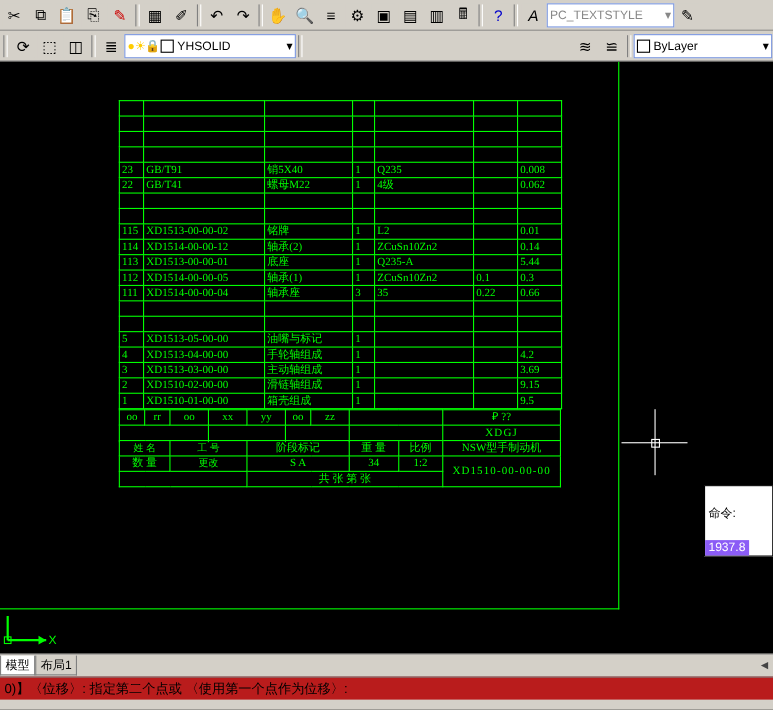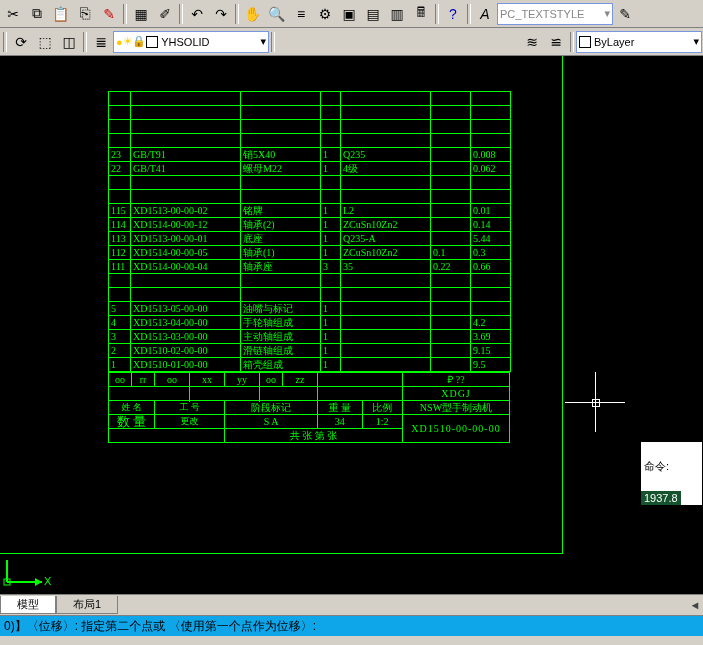--- a/index.html
+++ b/index.html
@@ -11,26 +11,26 @@
   .drawing{position:absolute;left:108px;top:35px;width:450px;}
   table.bom{border-collapse:collapse;color:#00ff00;font-size:10px;font-family:"SimSun";}
   table.bom td{border:1px solid #00ff00;padding:0 2px;height:13px;line-height:13px;white-space:nowrap;}
   table.bom tr.blank td{height:13px;}
   .titleblk td{border:1px solid #00ff00;color:#00ff00;font-size:10px;padding:1px 4px;text-align:center;}
   .cross{position:absolute;pointer-events:none;}
   .crossH{position:absolute;border-top:1px solid #fff;width:60px;}
   .crossV{position:absolute;border-left:1px solid #fff;height:60px;}
   .inputbox{position:absolute;background:#fff;border:1px solid #000;font-size:11px;}
   .inputbox .lbl{display:inline-block;padding:17px 3px;}
-  .inputbox .val{display:inline-block;background:#14532d;color:#fff;padding:1px 3px;}
+  .inputbox .val{display:inline-block;background:#8b5cf6;color:#fff;padding:1px 3px;}
   .ucs{position:absolute;left:2px;bottom:2px;}
   .tabs{background:#d4d0c8;height:20px;border-top:1px solid #808080;display:flex;align-items:center;}
-  .tabs .tab{border:1px solid #808080;border-top:none;padding:1px 16px;font-size:11px;background:#d4d0c8;cursor:pointer;}
+  .tabs .tab{border:1px solid #808080;border-top:none;padding:1px 4px;font-size:11px;background:#d4d0c8;cursor:pointer;}
   .tabs .tab.active{background:#fff;}
-  .cmdline{background:#0ea5e9;height:16px;font-size:12px;padding:2px 4px;border-top:1px solid #808080;white-space:nowrap;overflow:hidden;}
+  .cmdline{background:#b91c1c;height:16px;font-size:12px;padding:2px 4px;border-top:1px solid #808080;white-space:nowrap;overflow:hidden;}
   .big-green{font-size:14px;letter-spacing:1px;}
   .sq{width:10px;height:10px;border:1px solid #000;background:#fff;margin-right:3px;}
   .drawborder{position:absolute;left:0;top:0;right:140px;bottom:40px;border-right:1px solid #00ff00;border-bottom:1px solid #00ff00;pointer-events:none;}
 </style>
 </head>
 <body>
 
 <div class="toolbar">
   <span class="tb-btn">✂</span>
   <span class="tb-btn">⧉</span>
@@ -311,21 +311,21 @@
             <td colspan="2" rowspan="2">NSW型手制动机</td>
           </tr>
       <tr>
         <td colspan="2" style="font-size:9px">姓 名</td>
             <td colspan="2" style="font-size:9px">工 号</td>
         <td colspan="3" rowspan="1">阶段标记</td>
         <td>重 量</td>
         <td>比例</td>
       </tr>
       <tr>
-        <td colspan="2" style="font-size:13px">数 量</td>
+        <td colspan="2" style="font-size:10px">数 量</td>
             <td colspan="2" style="font-size:9px">更改</td>
         <td colspan="3">S A</td>
         <td>34</td>
         <td>1:2</td>
         <td colspan="2" rowspan="2" class="big-green">XD1510-00-00-00</td>
       </tr>
       <tr>
         <td colspan="4"></td>
         <td colspan="5">共  张      第    张</td>
       </tr>

